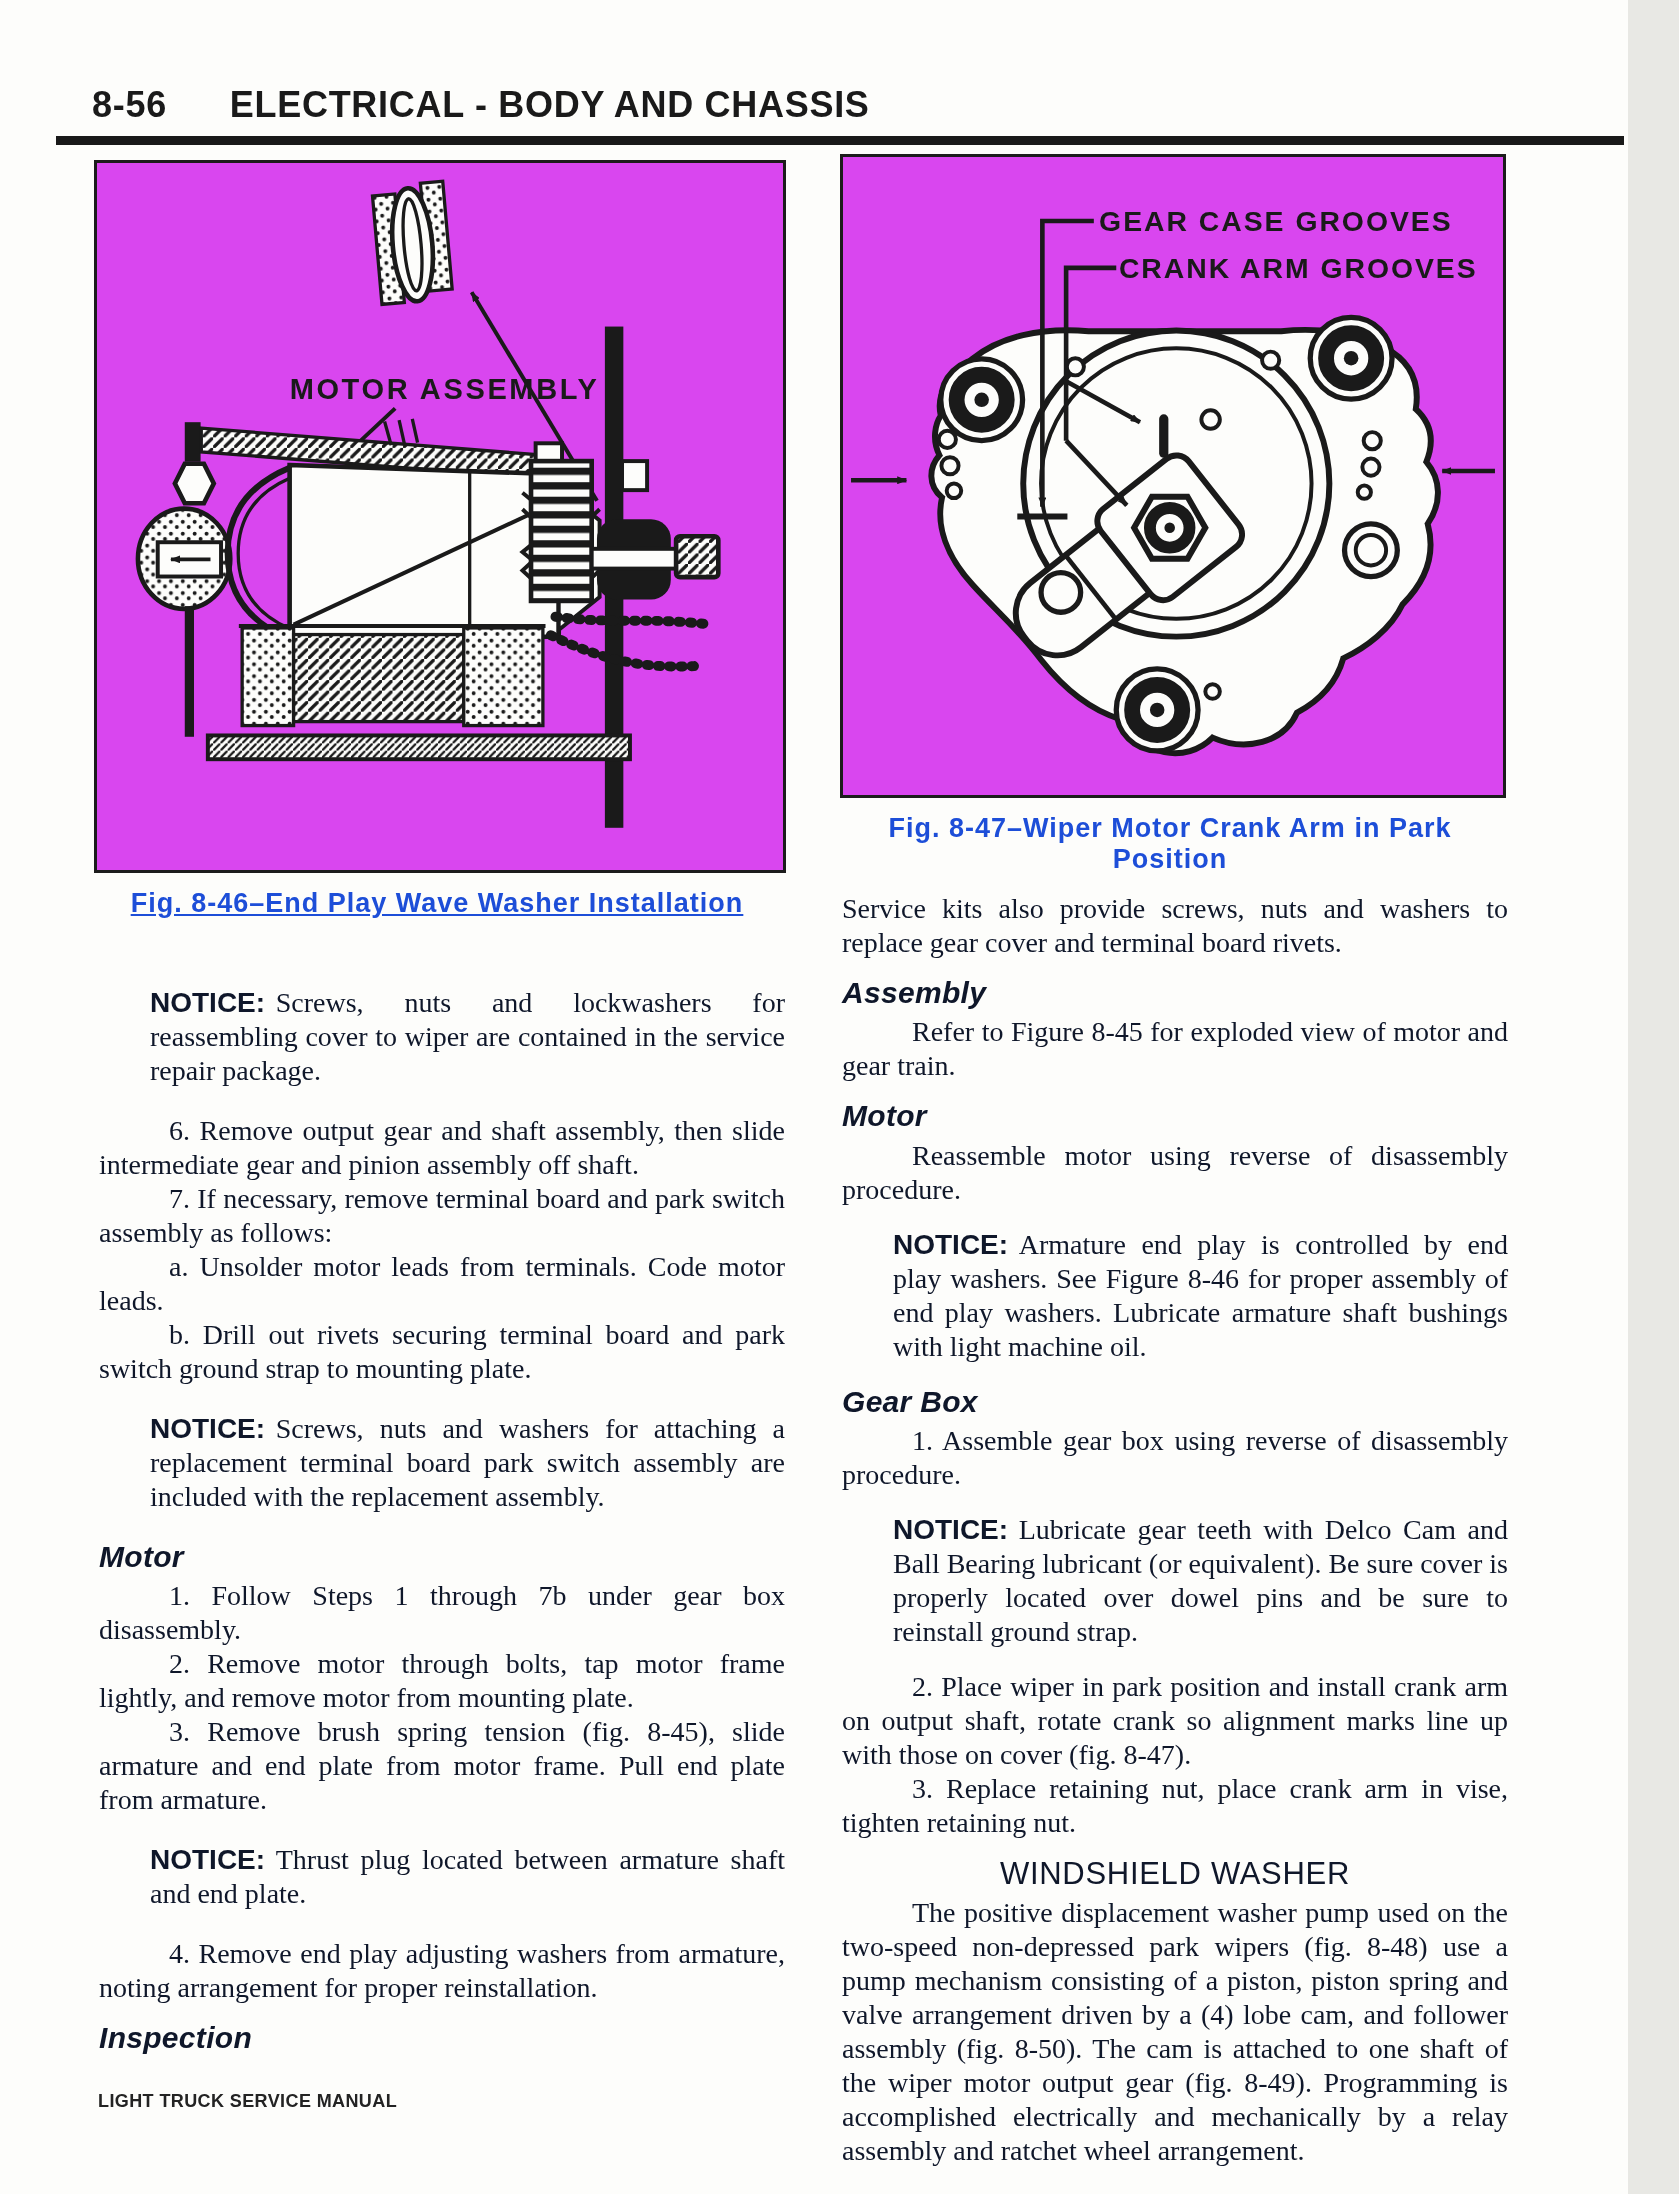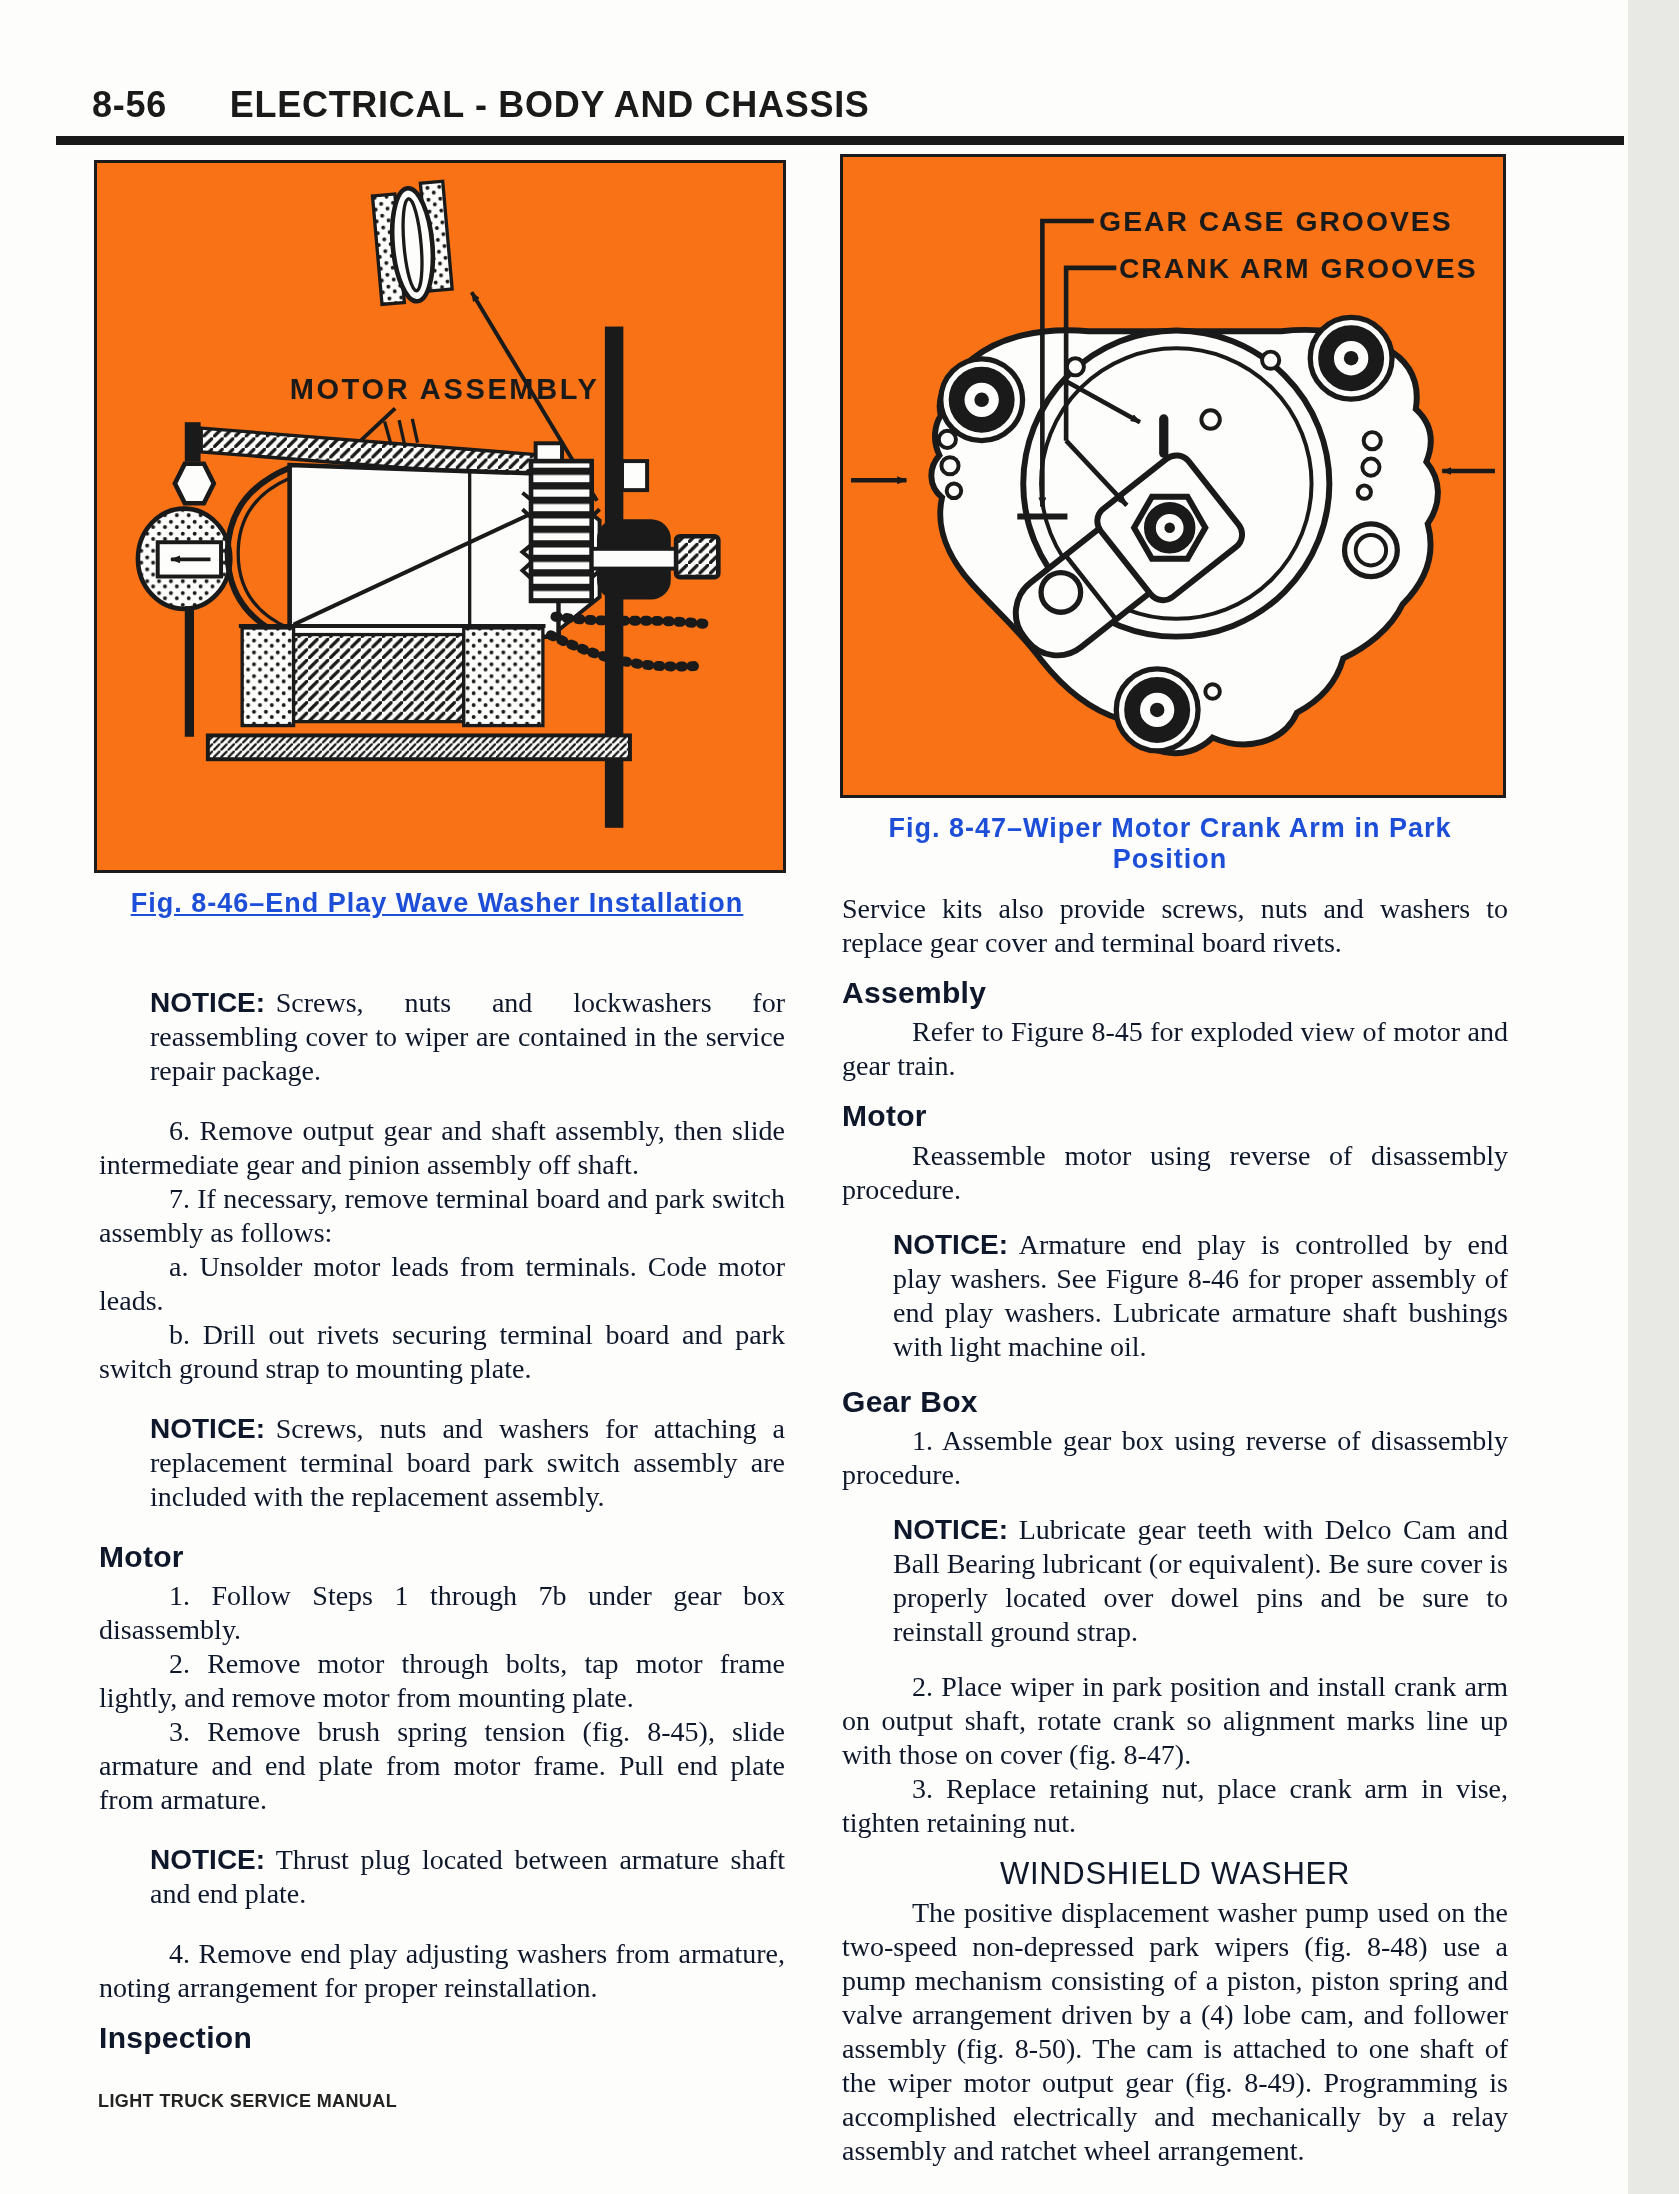--- a/index.html
+++ b/index.html
@@ -11,40 +11,40 @@
     font-family:"Liberation Serif", serif;
     overflow:hidden;
   }
   
   .hdr{position:absolute;top:84px;left:92px;width:1537px;
        font-family:"Liberation Sans", sans-serif;font-weight:700;
        font-size:36px;letter-spacing:0.7px;white-space:nowrap;}
   .hdr .pgnum{display:inline-block;margin-right:63px;}
   .rule{position:absolute;top:136px;left:56px;width:1568px;height:8.6px;background:#191919;}
   
-  .figbox{position:absolute;border:3.3px solid #1c1c1c;background:#f97316;}
+  .figbox{position:absolute;border:3.3px solid #1c1c1c;background:#d946ef;}
   .figbox.f46{left:94px;top:160px;width:686px;height:707px;}
   .figbox.f47{left:840px;top:154px;width:660px;height:638px;}
   .figcap{position:absolute;text-align:center;
           font-family:"Liberation Sans", sans-serif;font-weight:700;
           font-size:27px;letter-spacing:1px;color:#1d4ed8;}
   .figcap.c46{left:94px;width:686px;top:888px;text-decoration:underline;}
   .figcap.c47{left:840px;width:660px;top:813px;}
   
   .col{position:absolute;font-size:28px;line-height:34px;text-align:justify;color:#0f172a;}
   .col-left{left:99px;top:986px;width:686px;}
   .col-right{left:842px;top:892px;width:666px;}
   .col p{margin:0;}
   p.step{text-indent:70px;}
   p.cont{text-indent:0;}
   p.notice{margin:26px 0 26px 51px;}
   .col-right p.notice{margin:21px 0 21px 51px;}
   .nlabel{font-family:"Liberation Sans", sans-serif;font-weight:700;margin-right:10.6px;}
   h3.sub{font-family:"Liberation Sans", sans-serif;font-weight:700;
-         font-size:30px;margin:16px 0 5.3px 0;text-align:left;letter-spacing:0.3px;}
+         font-size:30px;margin:16px 0 5.3px 0;text-align:left;letter-spacing:0.3px;font-style:italic;}
   h3.major{font-family:"Liberation Sans", sans-serif;font-weight:400;
          font-size:31px;margin:17px 0 5.3px 0;text-align:center;letter-spacing:0.7px;}
   
   .footer{position:absolute;left:98px;top:2091px;
           font-family:"Liberation Sans", sans-serif;font-weight:700;
           font-size:18px;letter-spacing:0.4px;color:#232323;}
   
   svg{display:block;}
   svg text{font-family:"Liberation Sans", sans-serif;font-weight:600;fill:#1a1a1a;}
 </style>

